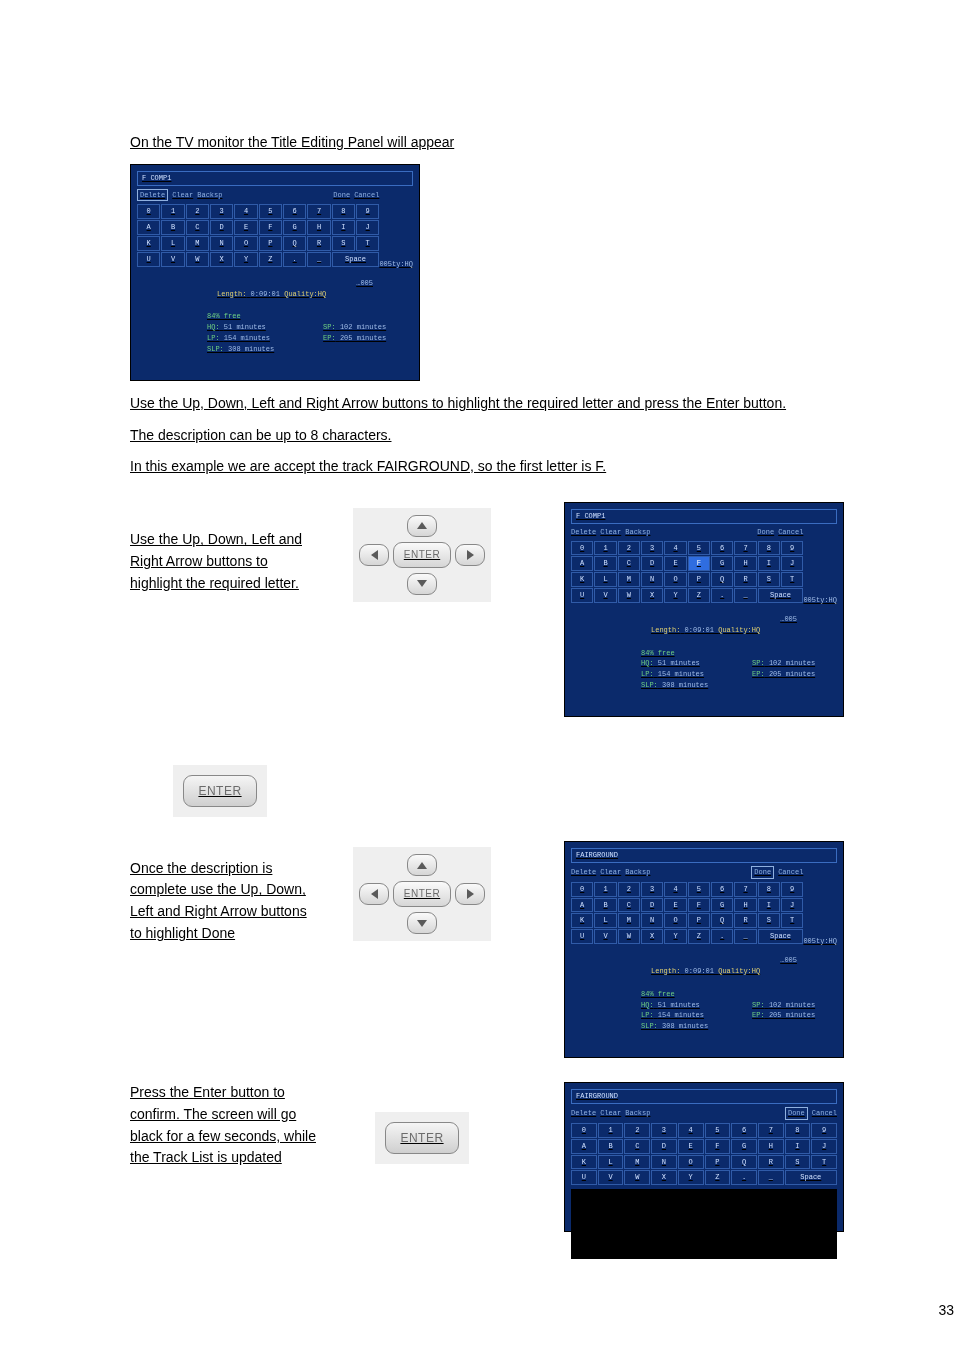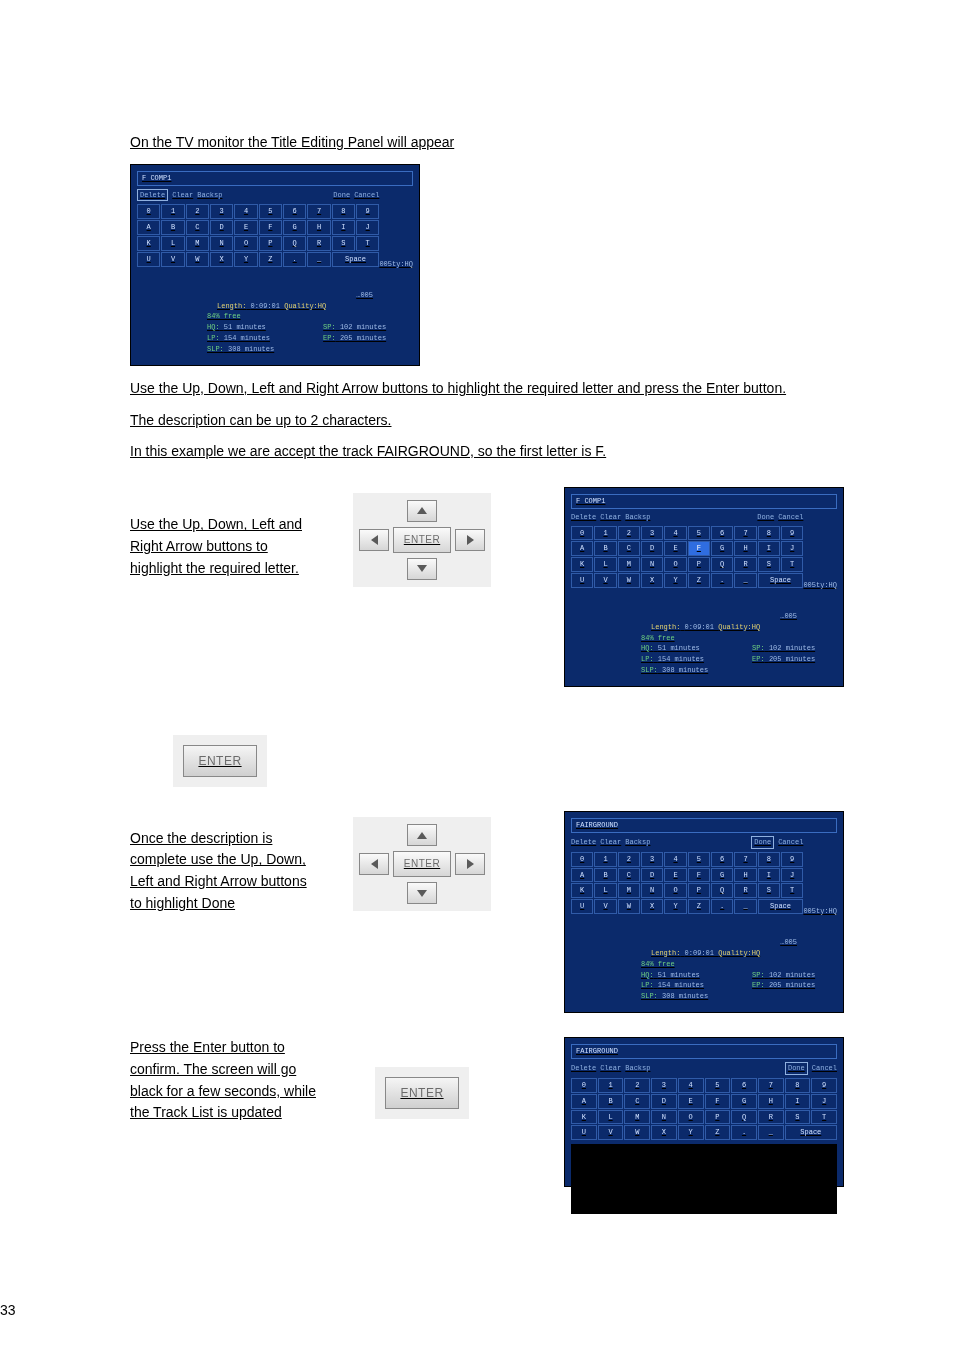--- a/index.html
+++ b/index.html
@@ -17,31 +17,31 @@
     padding: 130px 110px 60px 130px;
     box-sizing: border-box;
     position: relative;
     text-decoration: underline;
   }
   .desc-line { margin: 2px 0 10px 0; }
   .row { display: flex; align-items: flex-start; margin-top: 24px; }
   .row .txtcol { width: 190px; padding-right: 12px; }
   .row .btncol { width: 180px; display: flex; justify-content: center; align-items: flex-start; padding-top: 6px; }
   .row .shotcol { flex: 1; display: flex; justify-content: flex-end; }
-  .footer-num { position: absolute; bottom: 28px; left: 0; right: 16px; text-align: left; }
+  .footer-num { position: absolute; bottom: 28px; left: 0; right: 0; text-align: right; }
 
   
   .tvshot {
     width: 280px;
     background: #0b2a6b;
     border: 1px solid #000;
     color: #9fbbe6;
     font-family: "Courier New", monospace;
     font-size: 8px;
-    padding: 6px 6px 10px 6px;
+    padding: 6px 6px 25px 6px;
     box-sizing: border-box;
   }
   .tvshot.large { width: 290px; }
   .tv-titlebar {
     border: 1px solid #3a6cc0;
     padding: 1px 4px;
     margin-bottom: 3px;
     color: #cfe0ff;
     font-size: 7px;
   }
@@ -65,28 +65,28 @@
   }
   .keypad .k {
     border: 1px solid #305ba8;
     color: #cfe0ff;
     padding: 1px 0;
     font-size: 7px;
     min-width: 10px;
   }
   .keypad .k.hl { background: #2f6de0; color: #fff; }
   .tv-info {
-    margin-top: 20px;
+    margin-top: 8px;
     padding-left: 80px;
     font-size: 7px;
     color: #9fbbe6;
   }
   .tv-info .yellow { color: #e0d070; }
   .tv-stats {
-    margin-top: 0;
+    margin-top: 12px;
     padding-left: 70px;
     font-size: 7px;
   }
   .tv-stats .green { color: #6fd080; }
   .tv-stats .grid {
     display: grid;
     grid-template-columns: auto auto;
     column-gap: 22px;
   }
   .tvshot.collapse { height: 150px; }
@@ -100,21 +100,21 @@
     gap: 4px;
     align-items: center;
     justify-items: center;
     background: #efefef;
     padding: 6px;
   }
   .abtn {
     width: 28px; height: 20px;
     background: linear-gradient(#fafafa,#d6d6d6);
     border: 1px solid #888;
-    border-radius: 0;
+    border-radius: 9px;
     display: flex; align-items: center; justify-content: center;
     color: #4a4a4a;
     font-size: 10px;
   }
   .abtn.enter {
     width: 56px; height: 24px;
     color: #6b6b6b;
     font-family: Arial, sans-serif;
     font-size: 10px;
     letter-spacing: 0.5px;
@@ -206,21 +206,21 @@
         <span><span class="green">SP:</span>&nbsp;<span>102 minutes</span></span>
         <span><span class="green">LP:</span>&nbsp;<span>154 minutes</span></span>
         <span><span class="green">EP:</span>&nbsp;<span>205 minutes</span></span>
         <span><span class="green">SLP:</span>&nbsp;<span>308 minutes</span></span>
       </div>
     </div>
   </div>
 
   <div style="height:10px;"></div>
   <div class="desc-line">Use the Up, Down, Left and Right Arrow buttons to highlight the required letter and press the Enter button.</div>
-  <div class="desc-line">The description can be up to 2 characters.</div>
+  <div class="desc-line">The description can be up to 8 characters.</div>
   <div class="desc-line">In this example we are accept the track FAIRGROUND, so the first letter is F.</div>
 
   <div class="row">
     <div class="txtcol hold">Use the Up, Down, Left and Right Arrow buttons to highlight the required letter.</div>
     <div class="btncol">
       <div class="remote-cluster">
         <span></span>
         <div class="abtn">
             <span class="tri-up"></span>
           </div>

